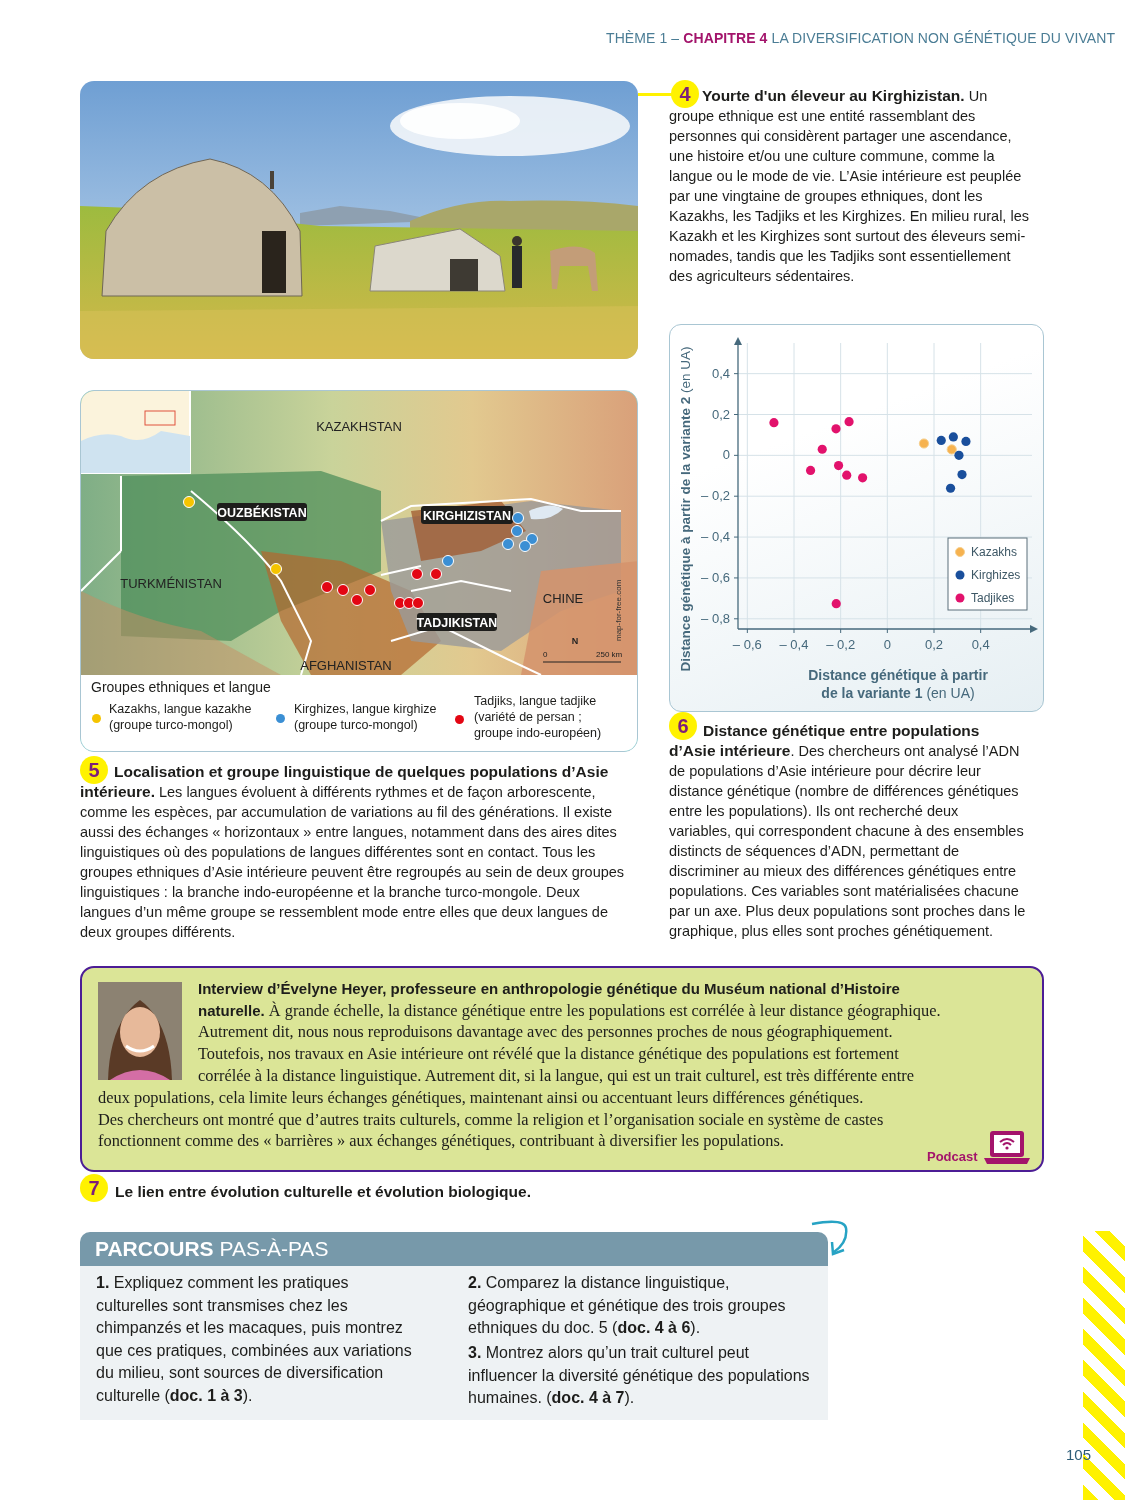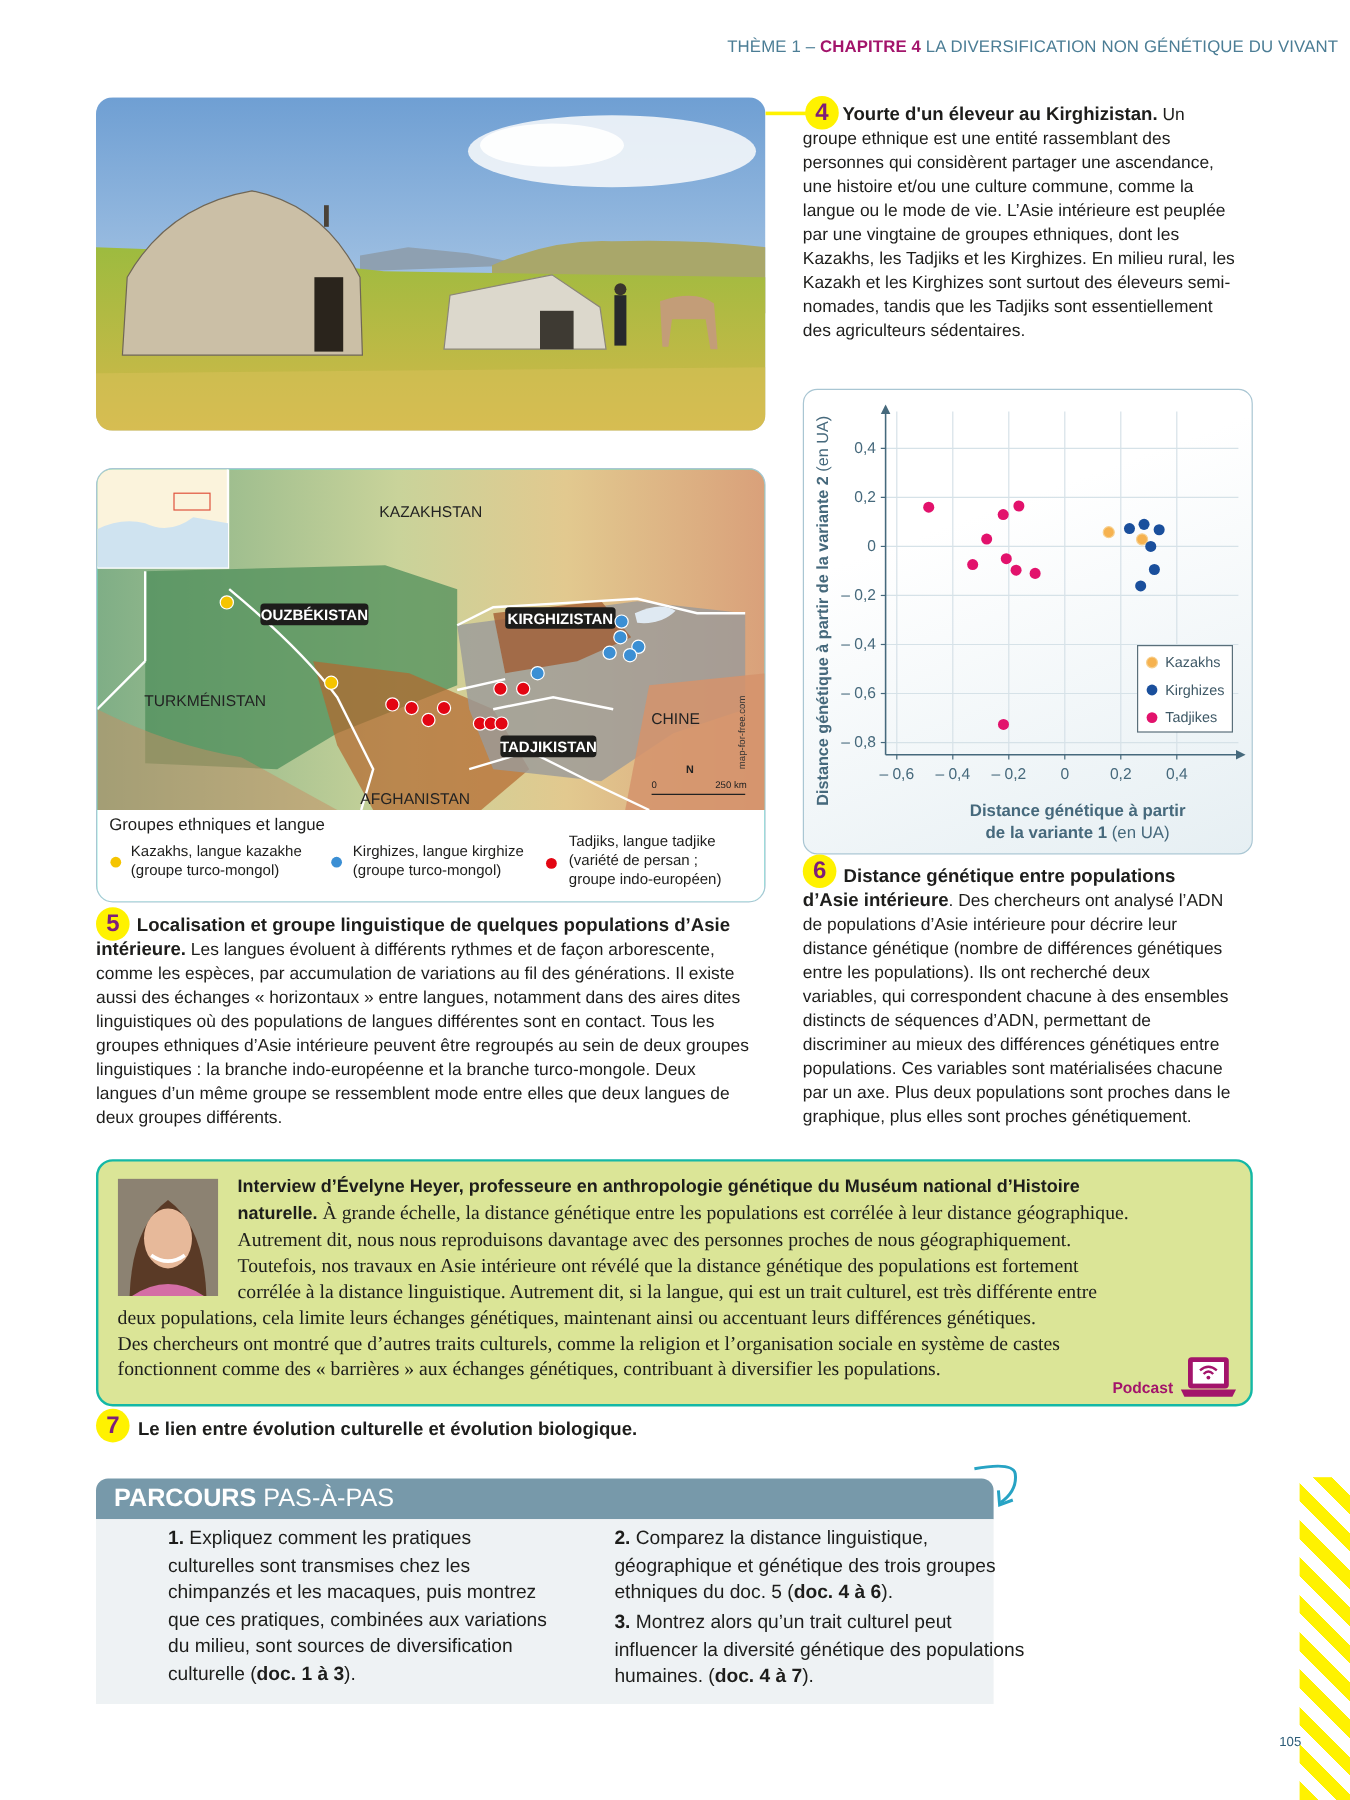--- a/index.html
+++ b/index.html
@@ -27,35 +27,35 @@
   .map-legend { position:absolute; left:0; top:284px; width:100%; height:78px; background:#fff; }
   .legend-title { position:absolute; left:10px; top:4px; font-size:14px; color:#1d1d1b; }
   .legend-item { position:absolute; font-size:12.5px; line-height:16px; color:#1d1d1b; }
   .legend-dot { position:absolute; width:9px; height:9px; border-radius:50%; }
 
   
   .chart-box { left: 669px; top: 324px; width: 375px; height: 388px; border: 1.5px solid #a9c6d3; border-radius: 12px; overflow: hidden;
                background: linear-gradient(160deg, #ffffff 30%, #e6eff3 100%); }
 
   
-  .interview { left: 80px; top: 966px; width: 964px; height: 206px; background: #dbe597; border: 2px solid #14b8a6; border-radius: 14px; }
+  .interview { left: 80px; top: 966px; width: 964px; height: 206px; background: #dbe597; border: 2px solid #4c1d95; border-radius: 14px; }
   .interview-text { font-family: "Liberation Serif", serif; font-size: 16.4px; line-height: 21.7px; color: #1d1d1b; }
   .portrait { left: 16px; top: 14px; width: 84px; height: 98px; overflow: hidden; }
   .podcast-label { color: #a3146b; font-weight: bold; font-size: 13px; }
 
   
   .parcours-head { left: 80px; top: 1232px; width: 748px; height: 34px; background: #7799aa; border-radius: 10px 10px 0 0; color:#fff; font-size: 21px; line-height: 34px; padding-left: 15px; }
   .parcours-head b { font-weight: bold; }
   .parcours-body { left: 80px; top: 1266px; width: 748px; height: 154px; background: #eef2f4; }
-  .q { font-size: 16px; line-height: 22.6px; color: #1d1d1b; margin-left: 44px; }
+  .q { font-size: 16px; line-height: 22.6px; color: #1d1d1b; }
   .q b { font-weight: bold; }
 
   .stripes { left: 1083px; top: 1231px; width: 42px; height: 269px;
     background: repeating-linear-gradient(45deg, #fff200 0px, #fff200 11px, #ffffff 11px, #ffffff 22px); }
-  .page-num { left: 1066px; top: 1446px; font-size: 11px; color: #2d5d78; }
+  .page-num { left: 1066px; top: 1446px; font-size: 15px; color: #2d5d78; }
 </style>
 </head>
 <body>
 
 <div class="abs running-head">
   <span>THÈME 1 –</span>
   <b>CHAPITRE 4</b>
   <span>LA DIVERSIFICATION NON GÉNÉTIQUE DU VIVANT</span>
 </div>
 

